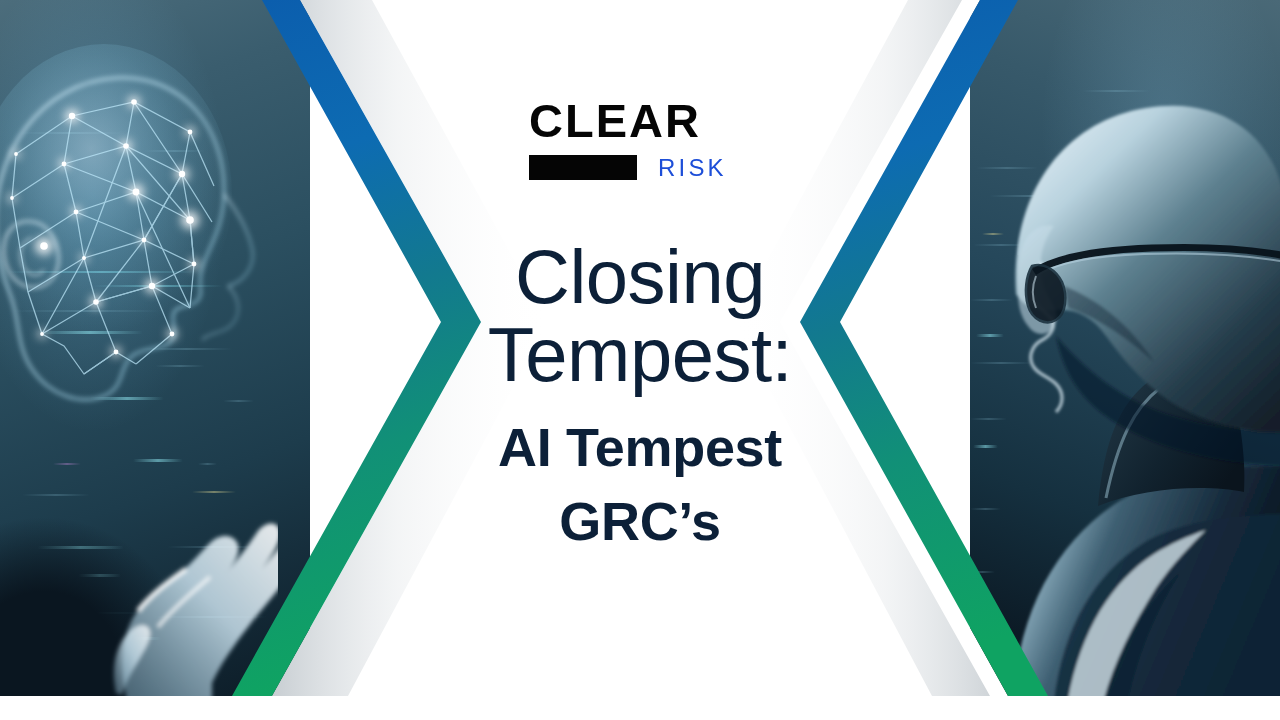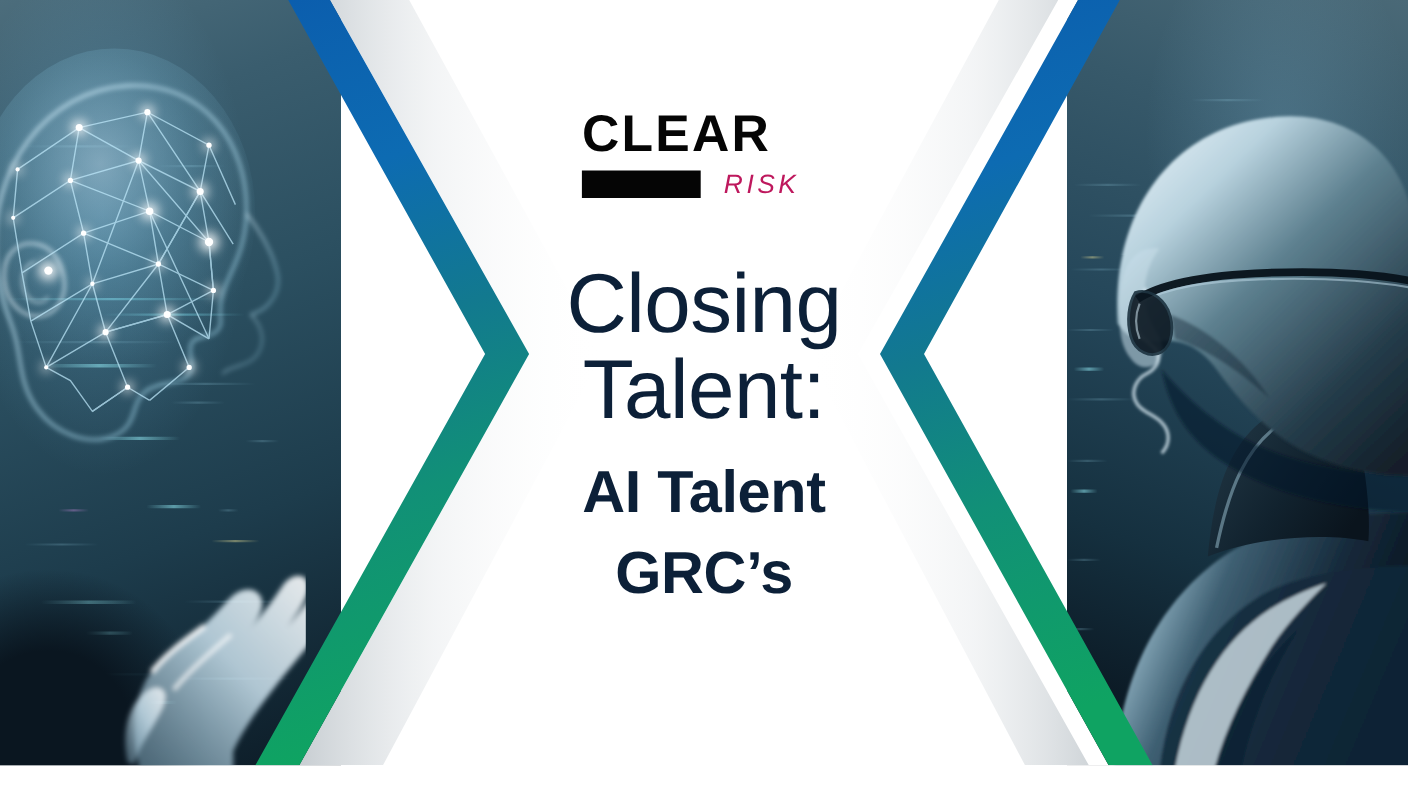--- a/index.html
+++ b/index.html
@@ -113,24 +113,23 @@
   .logo-bar{
     width:108px;
     height:25px;
     background:#050505;
     flex:0 0 auto;
   }
   .logo-sub{
     margin-left:21px;
     font-size:24px;
     letter-spacing:3.2px;
-    color:#be185d;
+    color:#1d4ed8;
     line-height:1;
     white-space:nowrap;
-    font-style:italic;
   }
 
   
   .title-block{
     margin-top:58px;
     text-align:center;
     width:420px;
   }
   .title-main{
     font-size:76px;
@@ -462,21 +461,21 @@
     <div class="logo">
       <div class="logo-word">CLEAR</div>
       <div class="logo-row2">
         <div class="logo-bar"></div>
         <div class="logo-sub">RISK</div>
       </div>
     </div>
 
     <div class="title-block">
       <div class="title-main">Closing</div>
-      <div class="title-main">Talent:</div>
-
-      <div class="title-sub">AI Talent</div>
+      <div class="title-main">Tempest:</div>
+
+      <div class="title-sub">AI Tempest</div>
       <div class="title-sub" style="margin-top:16px">GRC’s</div>
     </div>
 
   </div>
 
 </div>
 
 </body></html>

